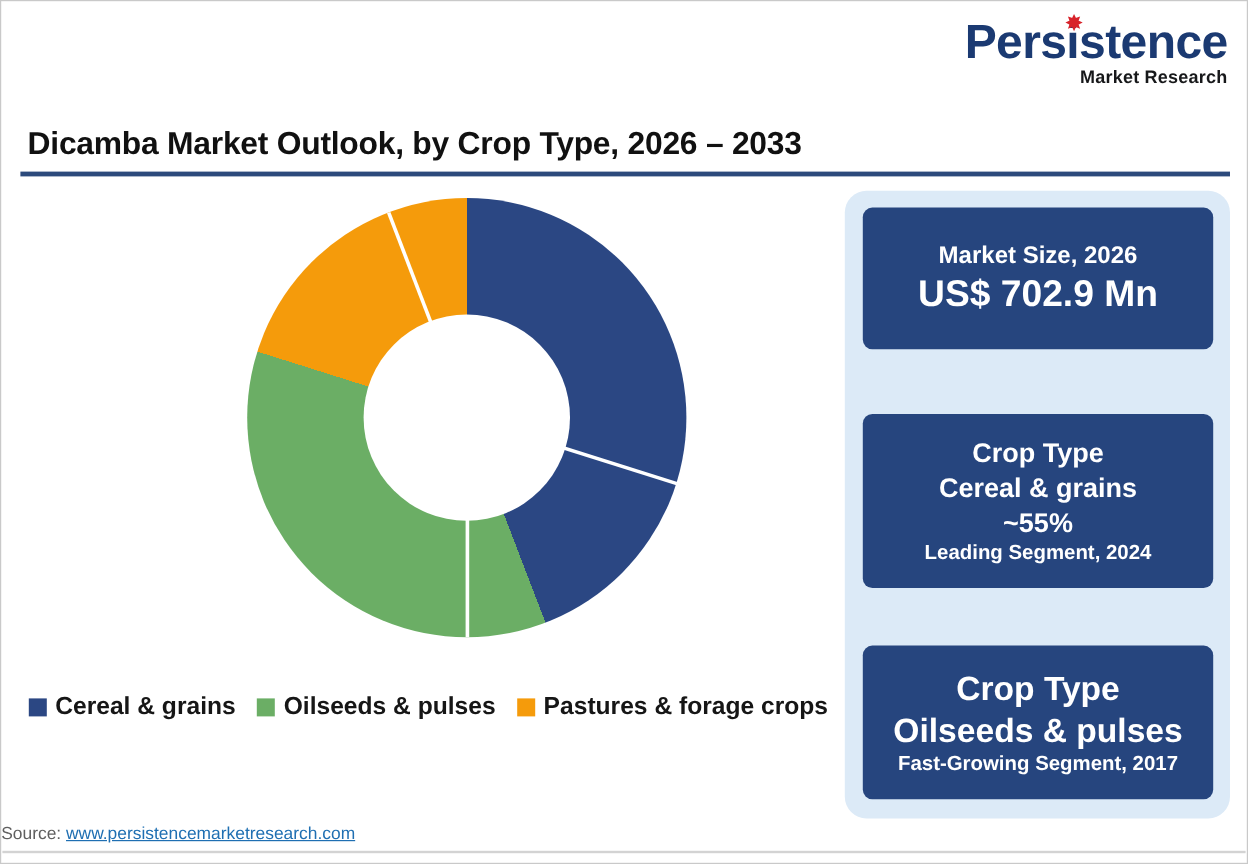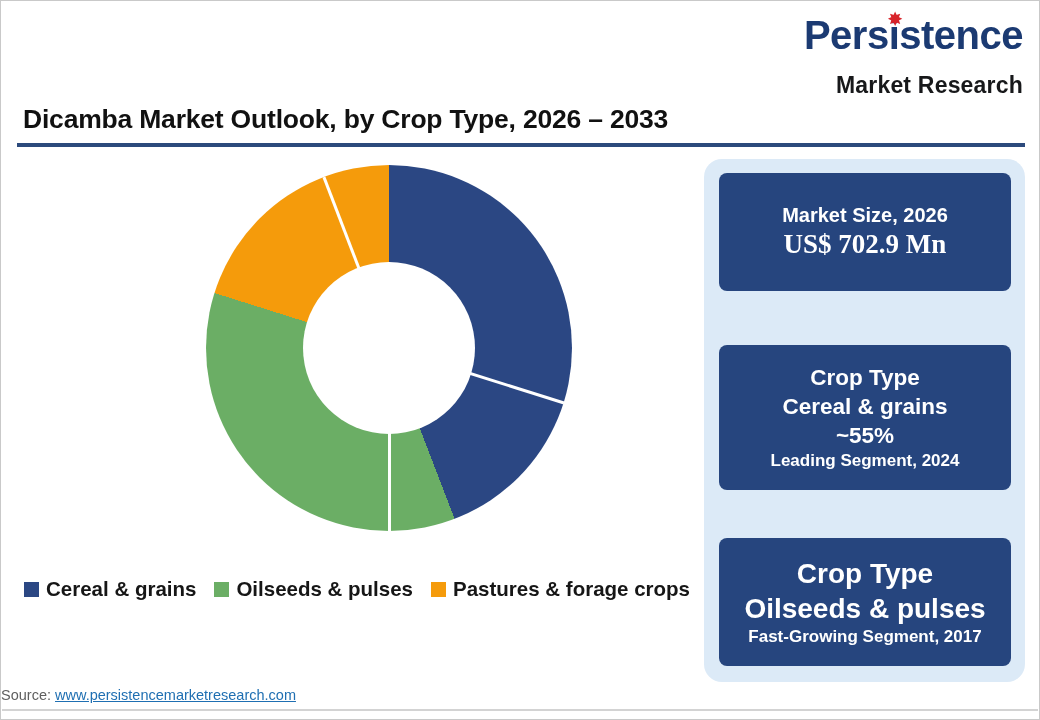--- a/index.html
+++ b/index.html
@@ -40,24 +40,24 @@
   }
   .logo-star {
     position: absolute;
     left: 84px;
     top: -4px;
     color: #d8232a;
     font-size: 17px;
     line-height: 1;
   }
   .logo-sub {
-    font-size: 23px;
+    font-size: 15px;
     font-weight: bold;
     color: #17181a;
-    margin-top: 19px;
+    margin-top: 2px;
     letter-spacing: 0.2px;
     white-space: nowrap;
   }
 
   
   .title {
     position: absolute;
     left: 22px;
     top: 103px;
     font-size: 26.5px;
@@ -169,24 +169,23 @@
   .card-1 { top: 172px; height: 118px; }
   .card-2 { top: 344px; height: 145px; }
   .card-3 { top: 537px; height: 128px; }
 
   .card-line-sm {
     font-size: 20px;
     font-weight: bold;
     line-height: 1.25;
   }
   .card-line-lg {
-    font-size: 27px;
+    font-size: 31px;
     font-weight: bold;
     line-height: 1.22;
-    font-family: Liberation Serif, serif;
   }
   .card-line-md {
     font-size: 22.5px;
     font-weight: bold;
     line-height: 1.3;
   }
   .card-line-xs {
     font-size: 17px;
     font-weight: bold;
     line-height: 1.3;

